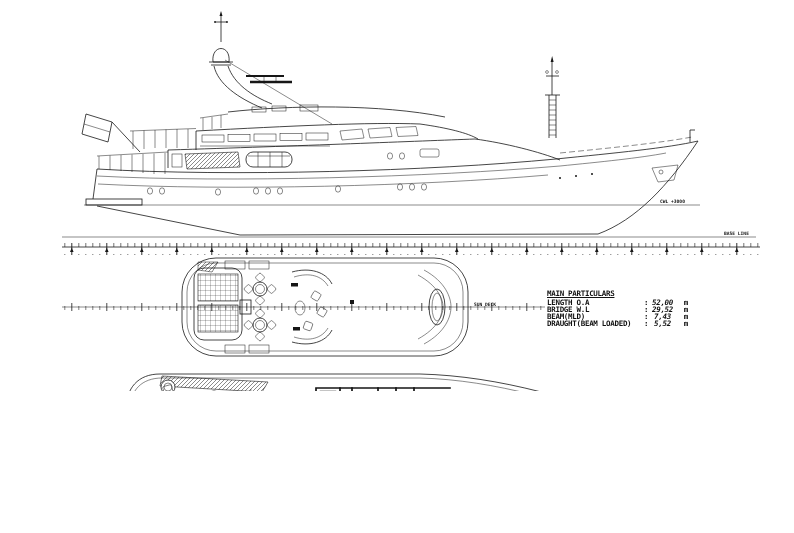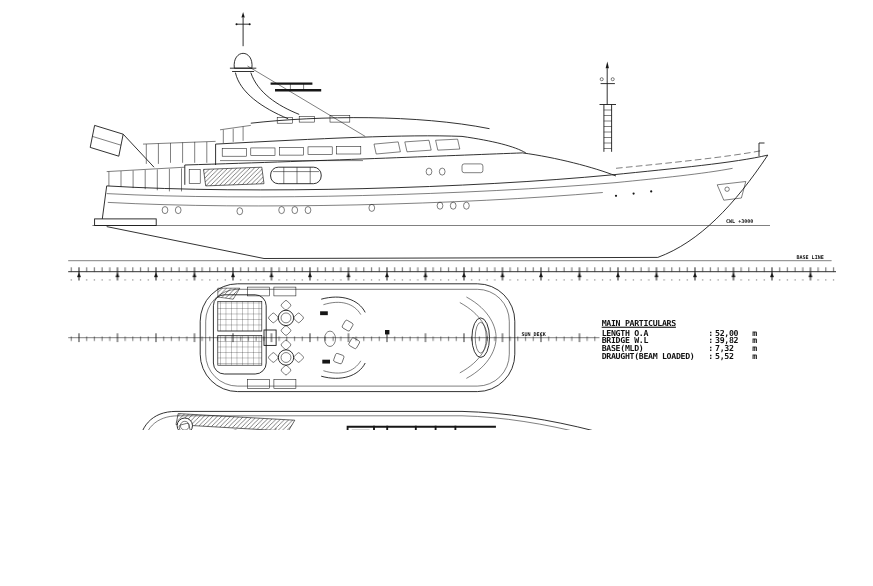--- a/index.html
+++ b/index.html
@@ -13,21 +13,21 @@
   .f  {fill:#161616;stroke:none;}
   .wf {fill:#ffffff;stroke:#161616;stroke-width:.8;}
   text.lb{font-family:"DejaVu Sans Mono",monospace;font-weight:bold;fill:#111;}
   
   .particulars{position:absolute;left:547px;top:290px;width:160px;color:#111;
     font-size:7.5px;font-weight:bold;letter-spacing:-0.3px;line-height:7.1px;}
   .particulars .heading{text-decoration:underline;margin-bottom:1.5px;}
   .p-row{display:flex;}
   .p-label{width:95px;}
   .p-colon{width:8px;text-align:center;}
-  .p-value{width:25px;text-align:left;}
+  .p-value{width:25px;text-align:center;font-style:italic;}
   .p-unit{width:13px;text-align:right;}
 </style>
 </head>
 <body>
 
 <div id="stage">
 
 <svg width="794" height="533" viewBox="0 0 794 533">
   <defs>
     <pattern id="hatch" width="4" height="4" patternUnits="userSpaceOnUse">
@@ -357,27 +357,27 @@
   <div class="heading">MAIN PARTICULARS</div>
   <div class="p-row">
     <span class="p-label">LENGTH O.A</span>
     <span class="p-colon">:</span>
     <span class="p-value">52,00</span>
     <span class="p-unit">m</span>
   </div>
   <div class="p-row">
     <span class="p-label">BRIDGE W.L</span>
     <span class="p-colon">:</span>
-    <span class="p-value">39,82</span>
+    <span class="p-value">29,52</span>
     <span class="p-unit">m</span>
   </div>
   <div class="p-row">
-    <span class="p-label">BASE(MLD)</span>
+    <span class="p-label">BEAM(MLD)</span>
     <span class="p-colon">:</span>
-    <span class="p-value">7,32</span>
+    <span class="p-value">7,43</span>
     <span class="p-unit">m</span>
   </div>
   <div class="p-row">
     <span class="p-label">DRAUGHT(BEAM LOADED)</span>
     <span class="p-colon">:</span>
     <span class="p-value">5,52</span>
     <span class="p-unit">m</span>
   </div>
 </div>
 

